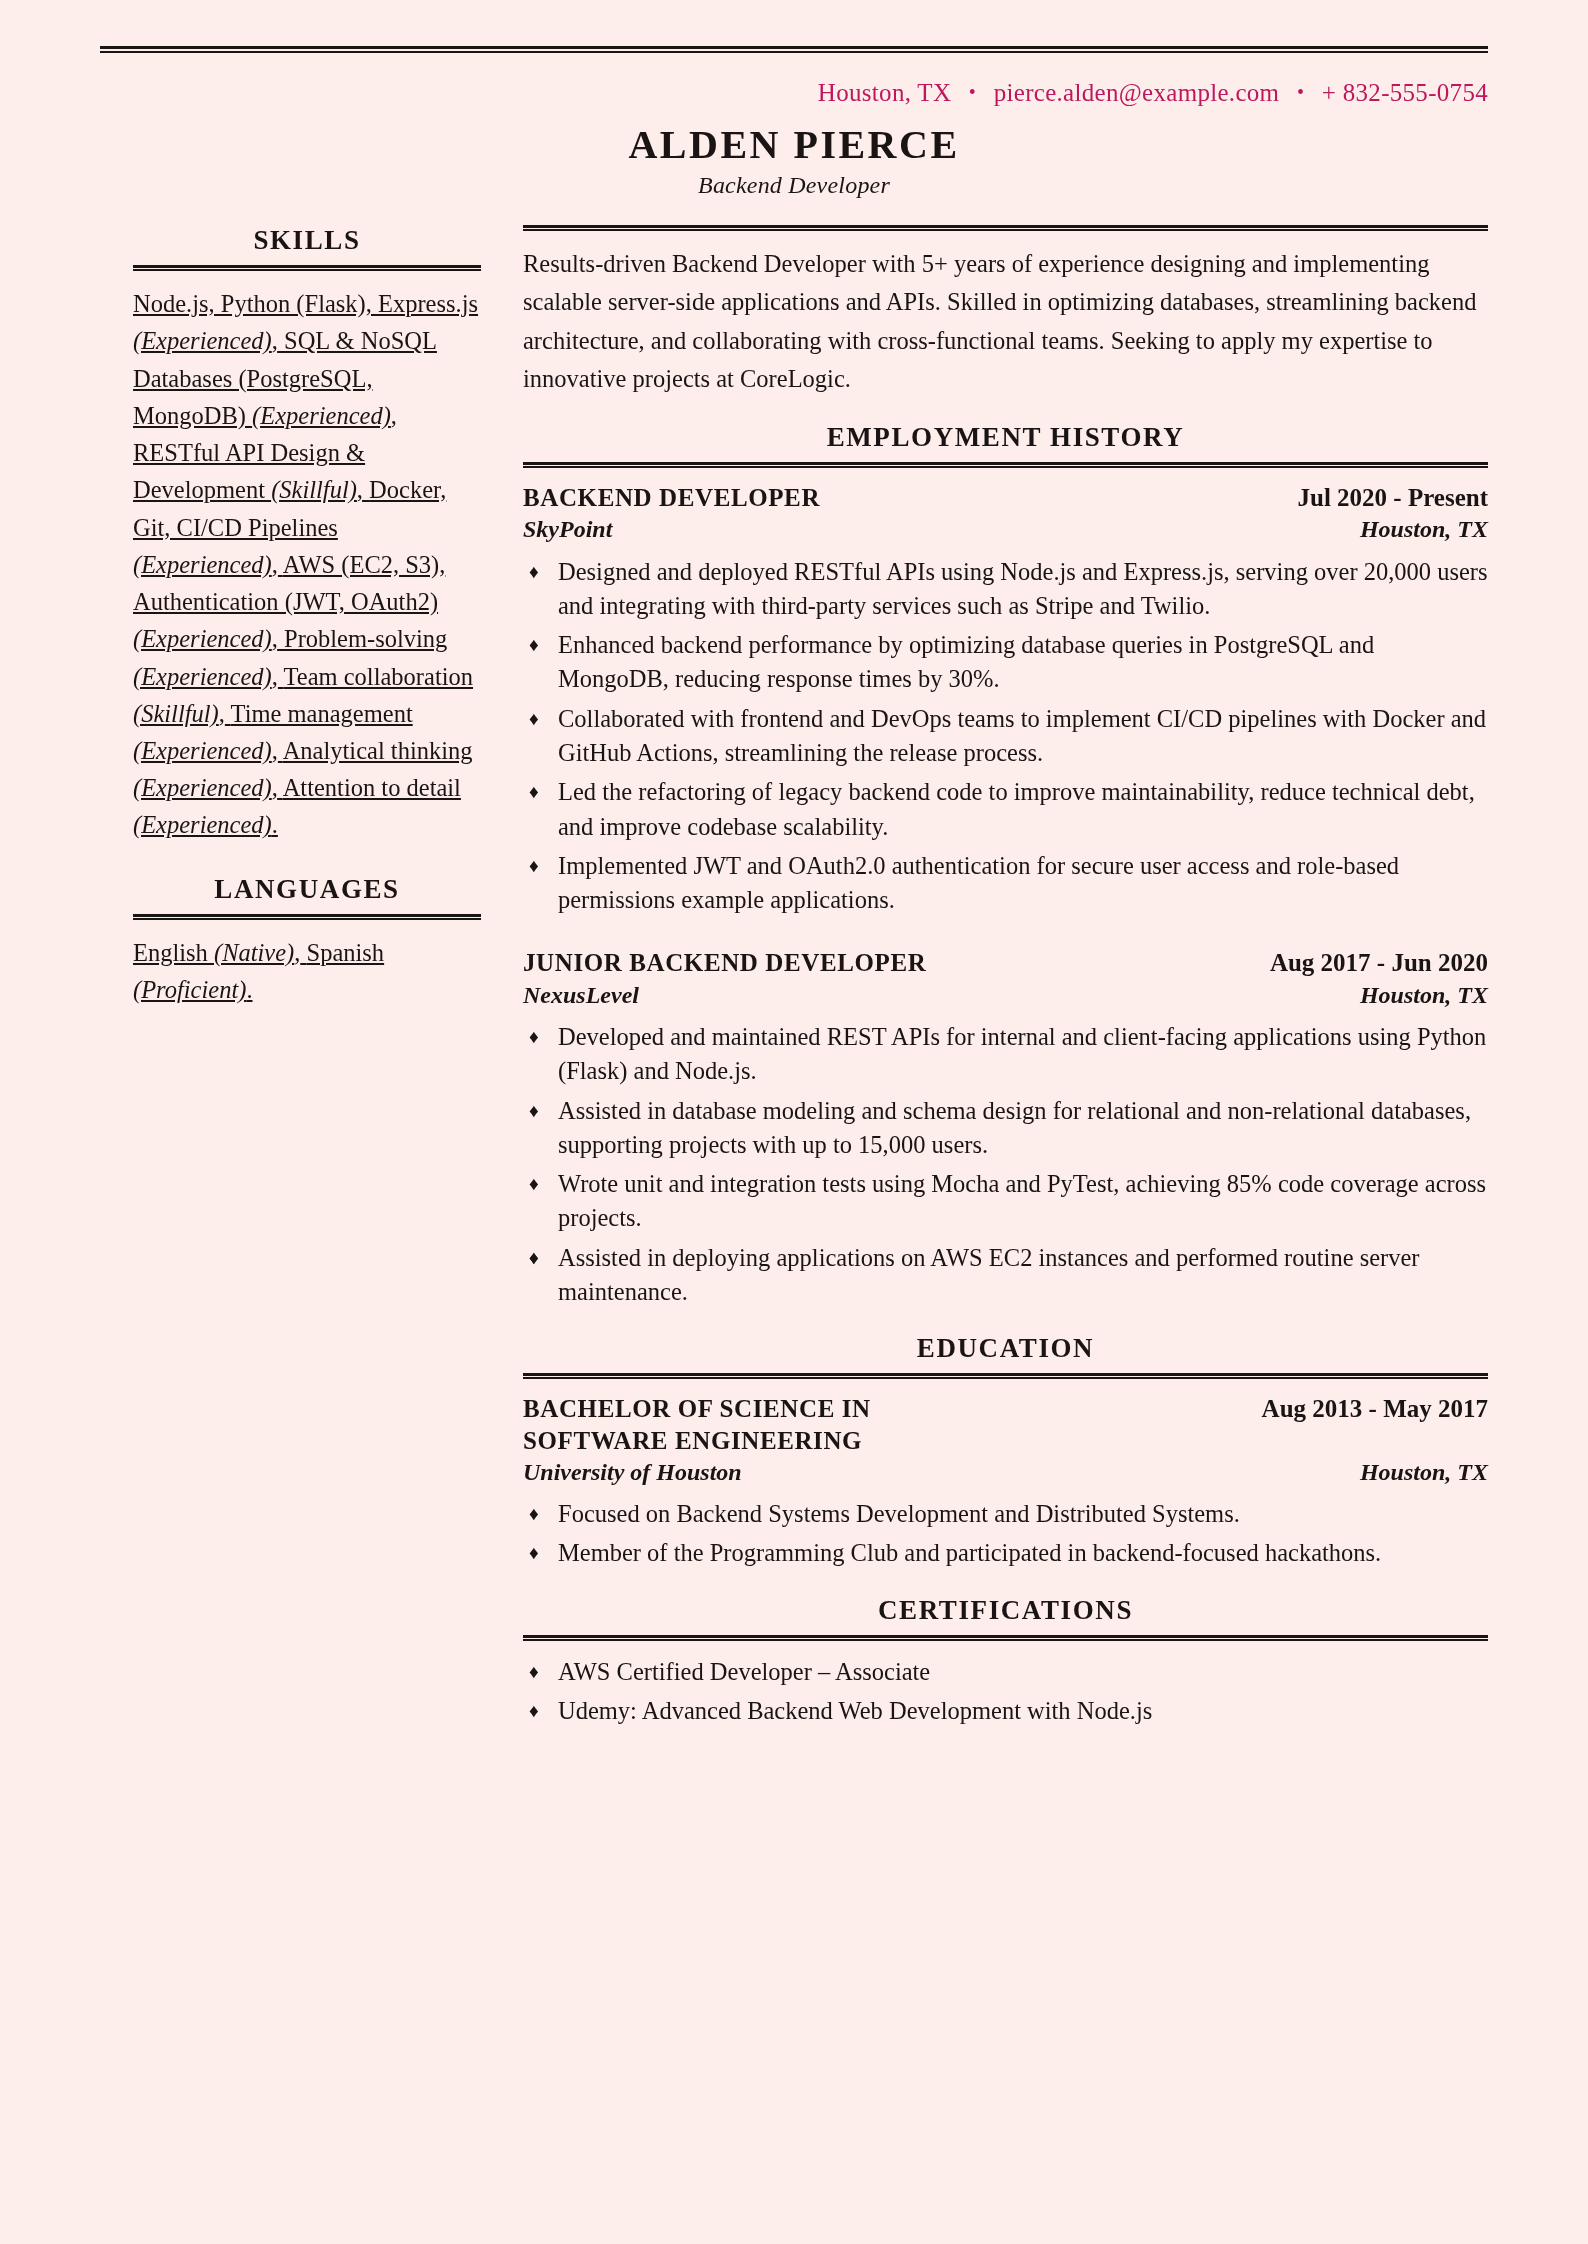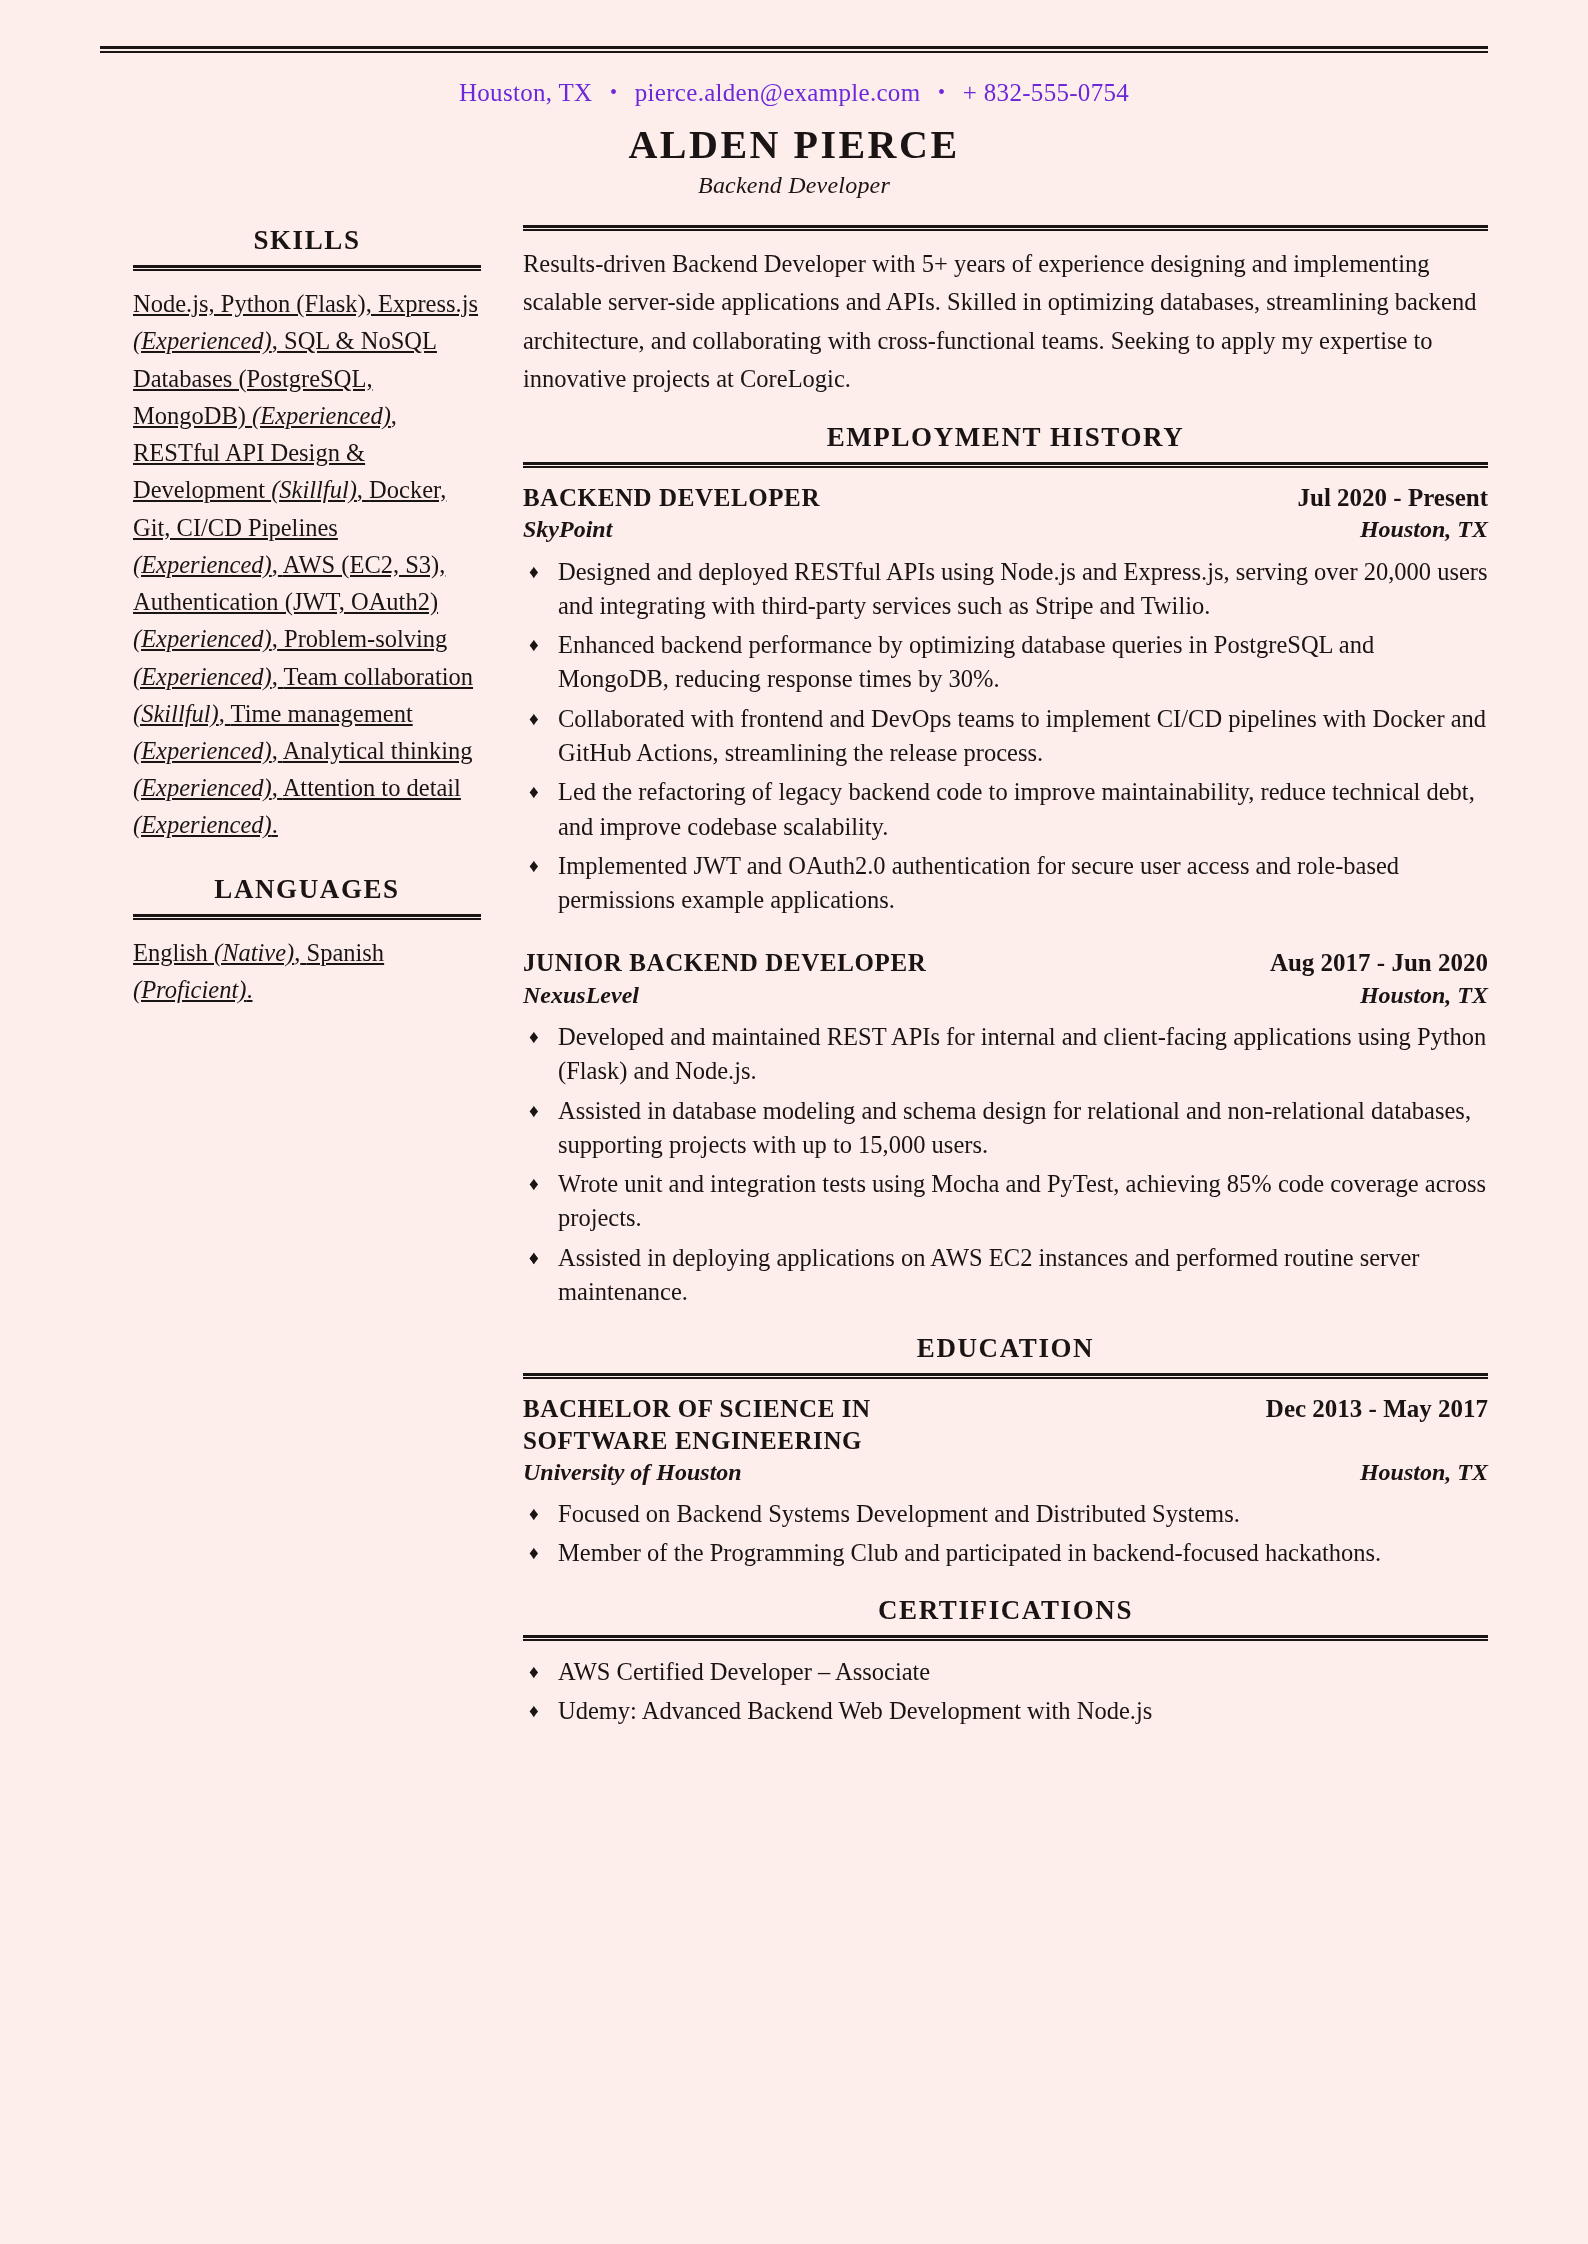--- a/index.html
+++ b/index.html
@@ -28,21 +28,22 @@
     border-bottom: 2px solid #1a1414;
     height: 7px;
   }
 
   
   .header { text-align: center; padding-top: 26px; }
 
   .contact-line {
     font-size: 25px;
     letter-spacing: 0.3px;
-    color: #6d28d9;
+    color: #be185d;
+    text-align: right;
   }
   .contact-sep {
     display: inline-block;
     padding: 0 11px;
     font-size: 20px;
     vertical-align: 2px;
   }
 
   .full-name {
     font-size: 40px;
@@ -256,21 +257,21 @@
           </div>
       </div>
 
       <div class="section tight">
         <div class="section-title">EDUCATION</div>
         <div class="section-rule"></div>
         <div id="education-entries">
             <div class="entry">
               <div class="entry-row">
                 <div class="entry-role" style="max-width:430px">BACHELOR OF SCIENCE IN SOFTWARE ENGINEERING</div>
-                <div class="entry-dates">Dec 2013 - May 2017</div>
+                <div class="entry-dates">Aug 2013 - May 2017</div>
               </div>
               <div class="entry-sub">
                 <div class="entry-org">University of Houston</div>
                 <div class="entry-loc">Houston, TX</div>
               </div>
               <ul class="bullets">
                 <li><span class="dia">♦</span><span>Focused on Backend Systems Development and Distributed Systems.</span></li>
                 <li><span class="dia">♦</span><span>Member of the Programming Club and participated in backend-focused hackathons.</span></li>
               </ul>
             </div>

